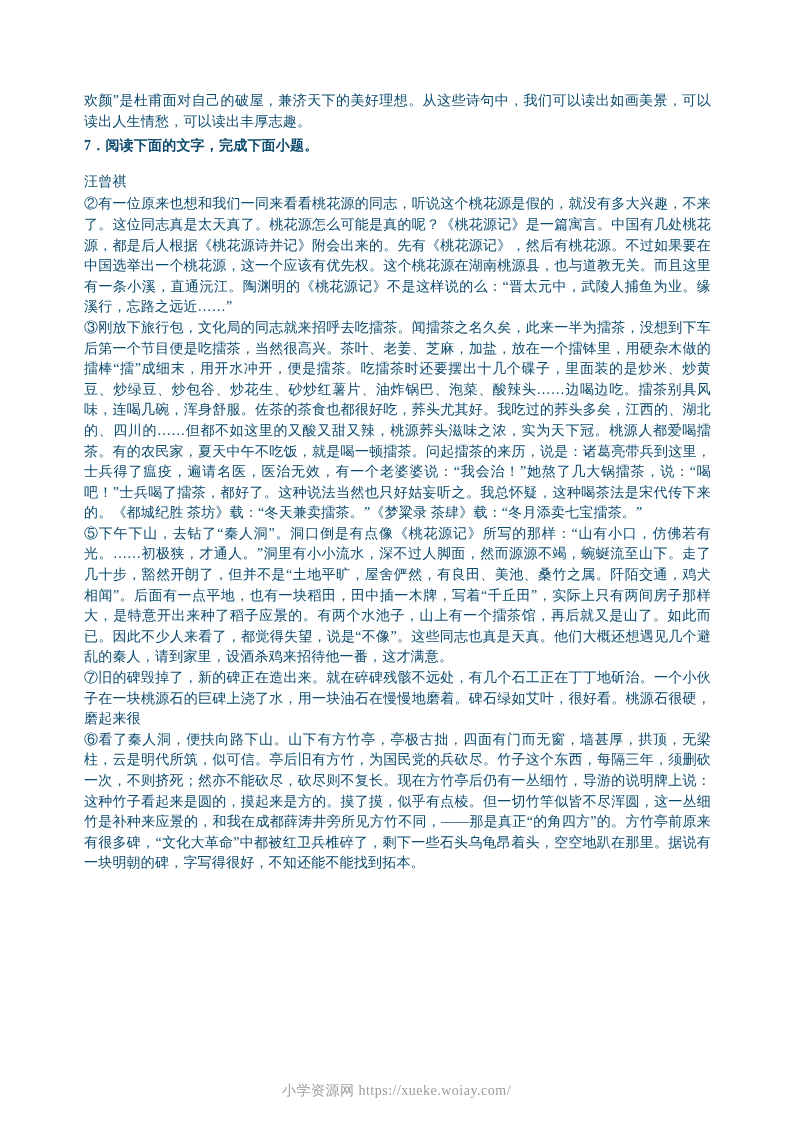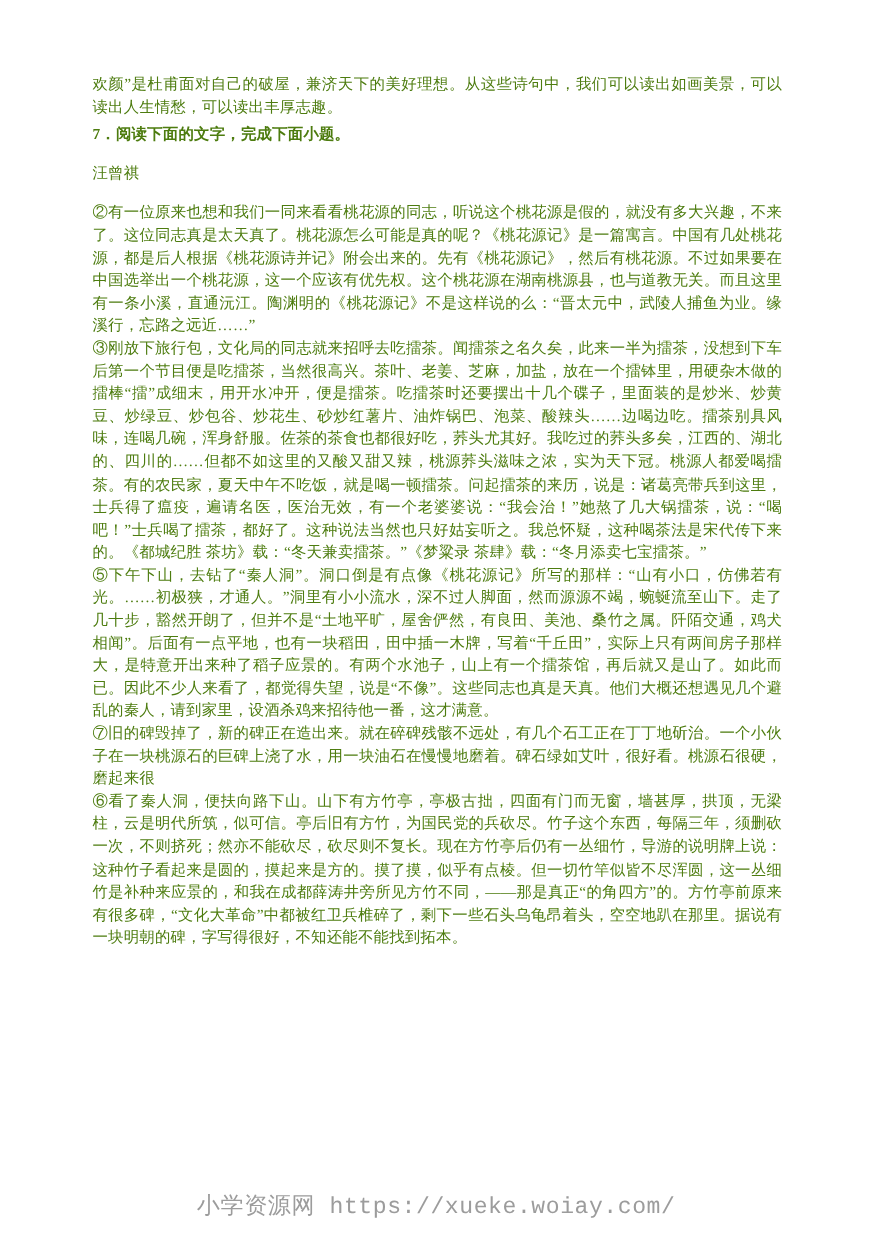--- a/index.html
+++ b/index.html
@@ -12,53 +12,53 @@
     width: 793px;
     height: 1122px;
     margin: 0 auto;
     background: #ffffff;
     overflow: hidden;
     font-family: "Liberation Serif", "DejaVu Serif", serif;
   }
   .content {
     position: absolute;
     left: 84px;
-    top: 68px;
+    top: 91px;
     width: 627px;
-    color: #4d7c0f;
+    color: #0c4a6e;
     font-size: 14px;
     line-height: 20.6px;
     text-align: justify;
     letter-spacing: 0.2px;
   }
   .content p {
     margin: 0;
     padding: 0;
   }
   p.intro-tail {
     margin-bottom: 4px;
   }
   p.question-line {
     margin-bottom: 15px;
     font-weight: bold;
   }
   p.passage-title {
     margin-bottom: 3px;
   }
   p.passage-author {
-    margin-bottom: 15px;
+    margin-bottom: 2px;
   }
   .footer {
     position: absolute;
     left: 0;
     right: 0;
     top: 1082px;
     text-align: center;
-    font-family: Liberation Mono, monospace;
-    font-size: 21px;
+    font-family: Liberation Serif, serif;
+    font-size: 14px;
     color: #9c9c9c;
     letter-spacing: 0.5px;
   }
   .footer span {
     white-space: nowrap;
   }
 </style>
 </head>
 <body>
 

